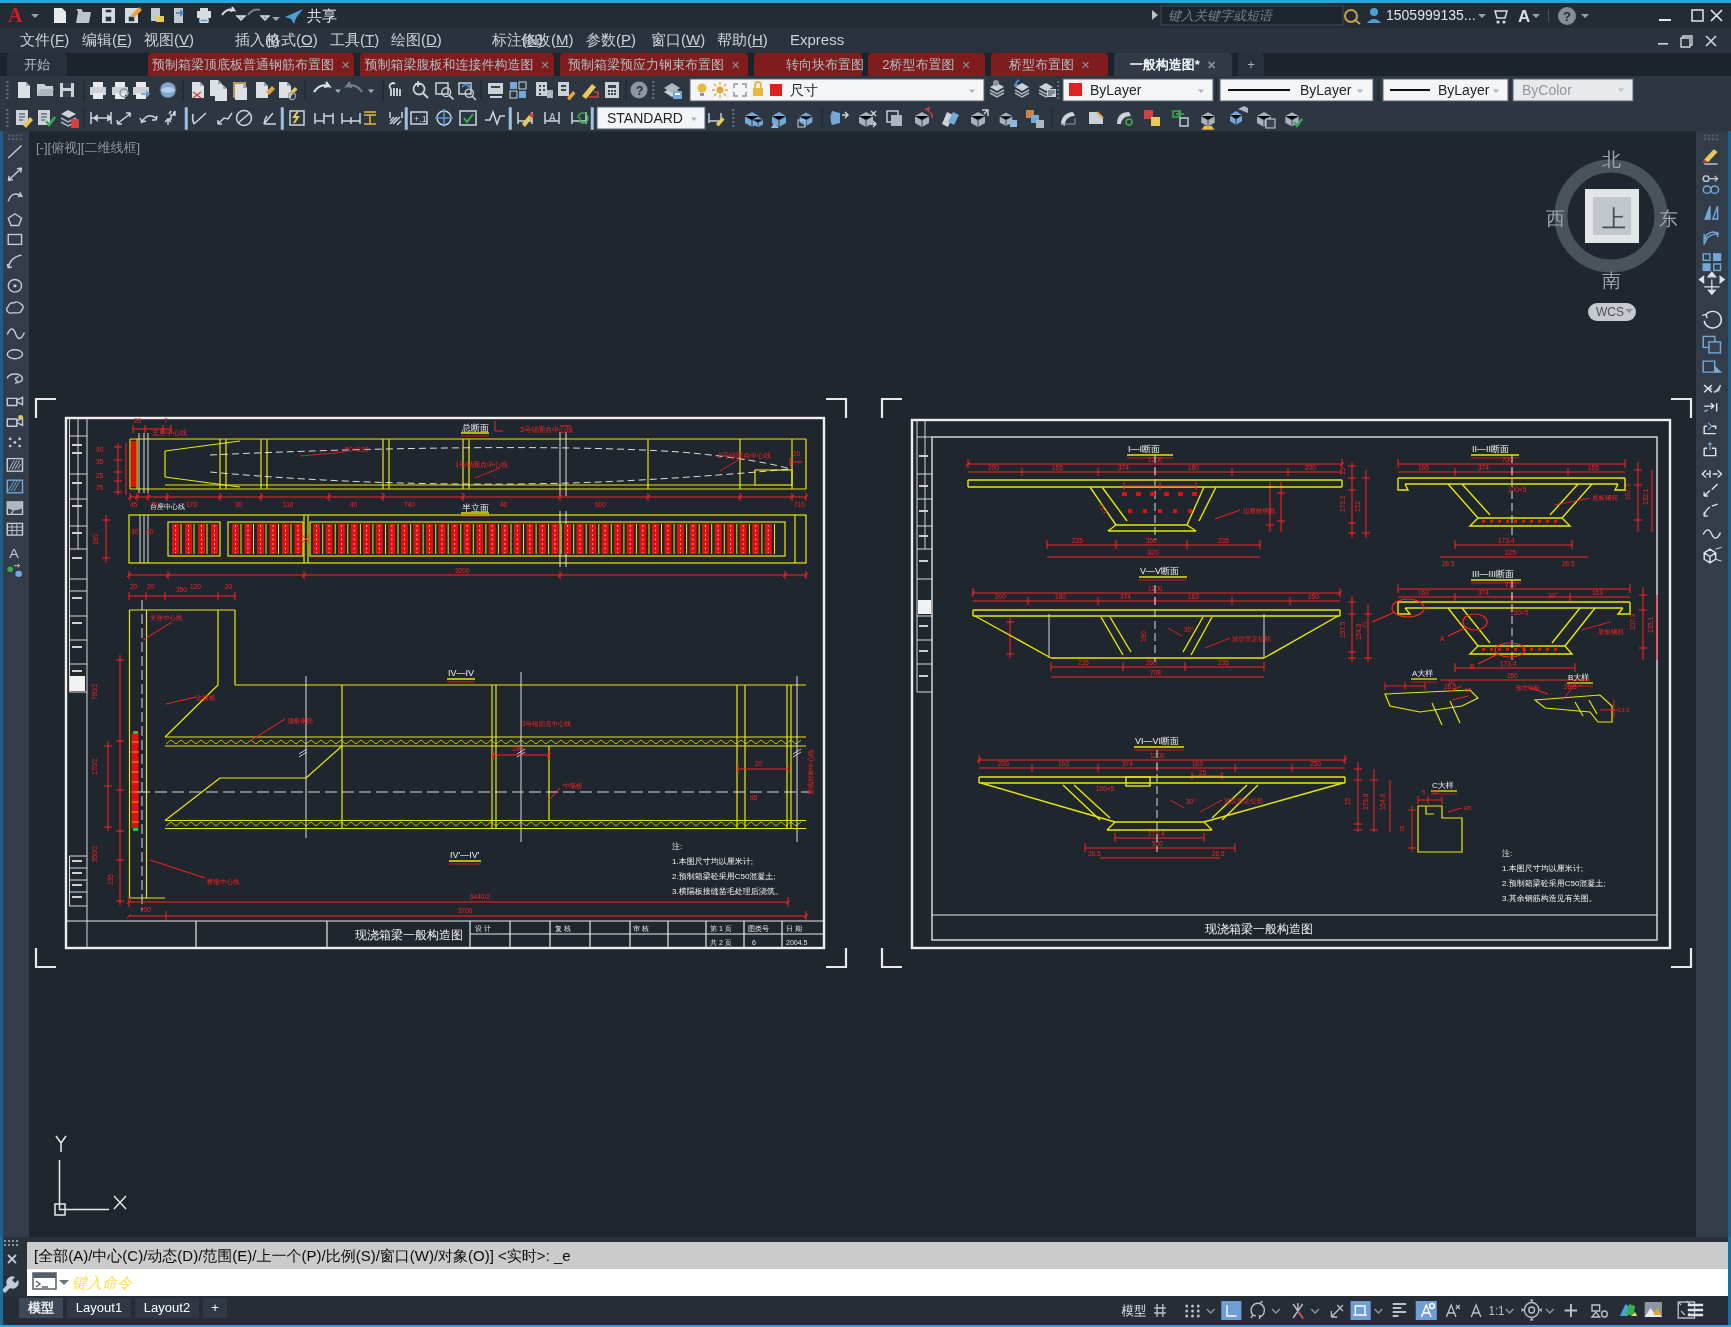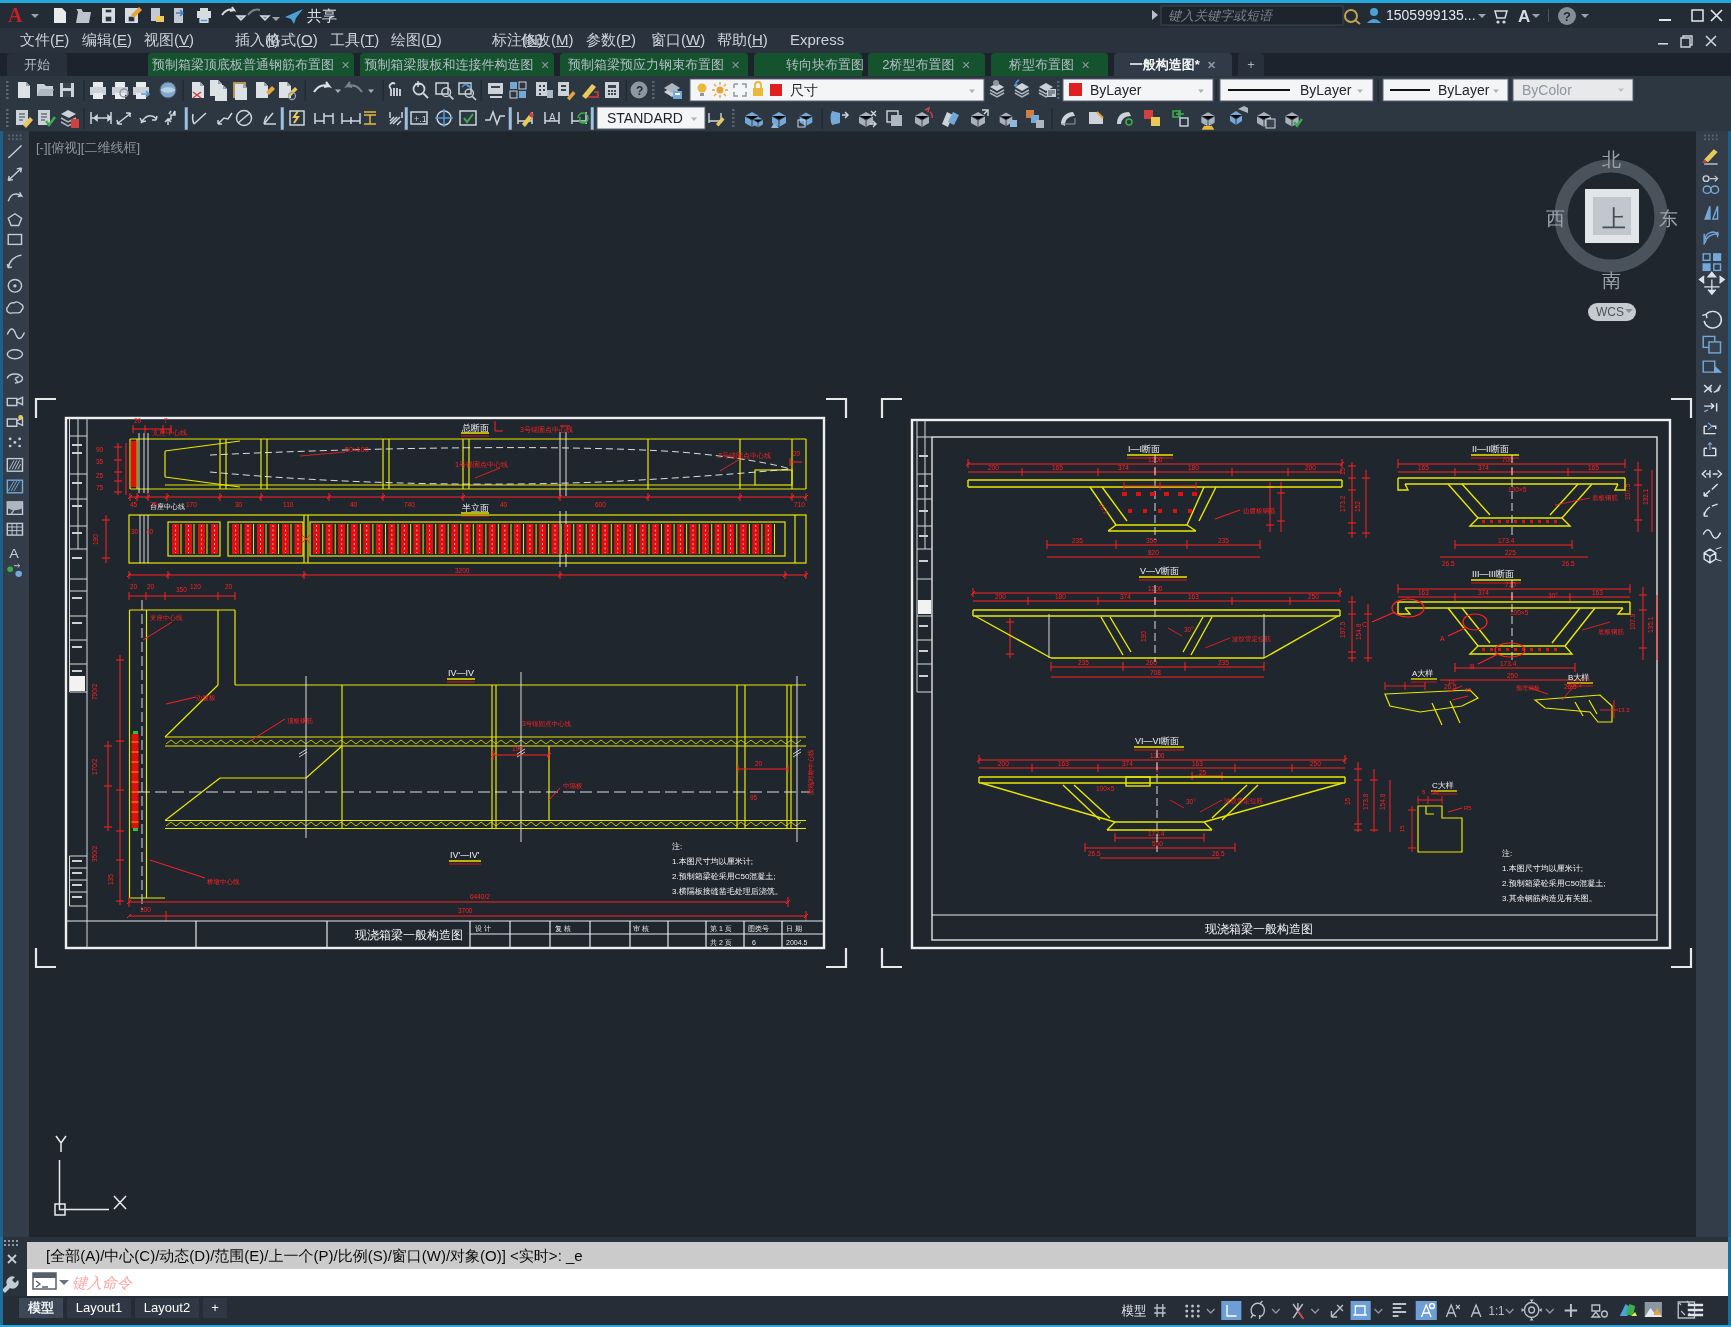--- a/index.html
+++ b/index.html
@@ -17,21 +17,21 @@
 #leftstrip{left:0;top:131px;width:29px;height:1107px;background:#333d49;border-left:3px solid #1d5f86;}
 #rightstrip{left:1696px;top:131px;width:35px;height:1107px;background:#333d49;border-right:3px solid #1d5f86;}
 #cmdhist{left:27px;top:1242px;width:1704px;height:27px;background:#cbcbcb;color:#0a0a0a;font-size:15px;line-height:27px;}
 #cmdinput{left:27px;top:1269px;width:1704px;height:27px;background:#ffffff;color:#8b9097;font-size:15px;line-height:27px;}
 #cmdstrip{left:0;top:1237px;width:27px;height:59px;background:#2a323c;}
 #gapline{left:27px;top:1237px;width:1704px;height:5px;background:#2a323c;}
 #statusbar{left:0;top:1296px;width:1731px;height:29px;background:#262d36;}
 #botborder{left:0;top:1325px;width:1731px;height:2px;background:#25a8dc;}
 .u{text-decoration:underline;}
 
-.ftab{position:absolute;top:0px;height:23px;border-radius:4px 4px 0 0;background:#14532d;color:#b4bcc6;font-size:13px;line-height:23px;text-align:center;white-space:nowrap;}
+.ftab{position:absolute;top:0px;height:23px;border-radius:4px 4px 0 0;background:#7f1d1d;color:#b4bcc6;font-size:13px;line-height:23px;text-align:center;white-space:nowrap;}
 .ftab .x{color:#8d97a3;margin-left:7px;font-size:11px;}
 
 .stab{position:absolute;top:2px;height:20px;background:#2f3844;color:#ffffff;font-size:13px;line-height:20px;text-align:center;border-radius:0 0 0 0;}
 </style>
 </head>
 <body>
 <div id="app">
   <div class="abs" id="titlebar">
     <svg class="abs" style="left:0;top:0" width="360" height="25" viewBox="0 0 360 25">
       <text x="8" y="19" font-size="20" font-weight="bold" fill="#c62026" font-family="Liberation Serif">A</text>
@@ -1228,21 +1228,21 @@
 
       <g fill="#f0f0f0" font-size="8">
         <text x="1502" y="856">注:</text>
         <text x="1502" y="871">1.本图尺寸均以厘米计;</text>
         <text x="1502" y="886">2.预制箱梁砼采用C50混凝土;</text>
         <text x="1502" y="901">3.其余钢筋构造见有关图。</text>
       </g>
     </g>
   </svg>
   <div class="abs" id="gapline"></div>
-  <div class="abs" id="cmdhist"><span style="padding-left:19px">[全部(A)/中心(C)/动态(D)/范围(E)/上一个(P)/比例(S)/窗口(W)/对象(O)] &lt;实时&gt;: _e</span></div>
+  <div class="abs" id="cmdhist"><span style="padding-left:7px">[全部(A)/中心(C)/动态(D)/范围(E)/上一个(P)/比例(S)/窗口(W)/对象(O)] &lt;实时&gt;: _e</span></div>
   <div class="abs" id="cmdinput"></div>
   <div class="abs" id="cmdstripicons" style="left:0;top:0;width:1731px;height:0;">
     <svg class="abs" style="left:0;top:1237px" width="27" height="59" viewBox="0 0 27 59">
       <g fill="#8d97a2">
           <rect x="4" y="3" width="2" height="2"></rect>
           <rect x="8" y="3" width="2" height="2"></rect>
           <rect x="12" y="3" width="2" height="2"></rect>
           <rect x="16" y="3" width="2" height="2"></rect>
           <rect x="4" y="7" width="2" height="2"></rect>
           <rect x="8" y="7" width="2" height="2"></rect>
@@ -1251,21 +1251,21 @@
         </g>
       <path d="M8 18 l8 8 m0 -8 l-8 8" stroke="#c3cdd8" stroke-width="1.8"></path>
       <path d="M7 48 a6 6 0 0 1 8 -8 l-3 3 3 3 3 -3 a6 6 0 0 1 -8 8 l-5 5 -3 -3z" fill="#c3cdd8"></path>
     </svg>
     <svg class="abs" style="left:27px;top:1269px" width="120" height="27" viewBox="0 0 120 27">
       <rect x="6" y="4" width="23" height="16" fill="none" stroke="#555f6a" stroke-width="1.5"></rect>
       <rect x="6" y="4" width="23" height="5" fill="#555f6a"></rect>
       <path d="M9 12 l4 3 -4 3 M15 18 h6" stroke="#555f6a" stroke-width="1.3" fill="none"></path>
       <path d="M32 11 l5 5 5 -5z" fill="#6a747f"></path>
     </svg>
-    <div class="abs" style="left:72px;top:1269px;width:200px;color:#fca5a5;font-size:15px;line-height:27px;font-style:italic;">键入命令</div>
+    <div class="abs" style="left:72px;top:1269px;width:200px;color:#fde047;font-size:15px;line-height:27px;font-style:italic;">键入命令</div>
   </div>
   <div class="abs" id="statusbar">
     <div class="stab" style="left:19px;width:44px;background:#3c4855;color:#eef1f4;font-weight:bold;">模型</div>
     <div class="stab" style="left:67px;width:64px;">Layout1</div>
     <div class="stab" style="left:135px;width:64px;">Layout2</div>
     <div class="stab" style="left:203px;width:24px;">+</div>
     <svg class="abs" style="left:1113px;top:0" width="640" height="29" viewBox="0 0 640 29">
       <g font-family="Liberation Sans" transform="scale(0.958,1)">
       <text x="9" y="19" font-size="13" fill="#dfe4e9">模型</text>
       <g stroke="#b9c2cb" stroke-width="1.4" fill="none">

